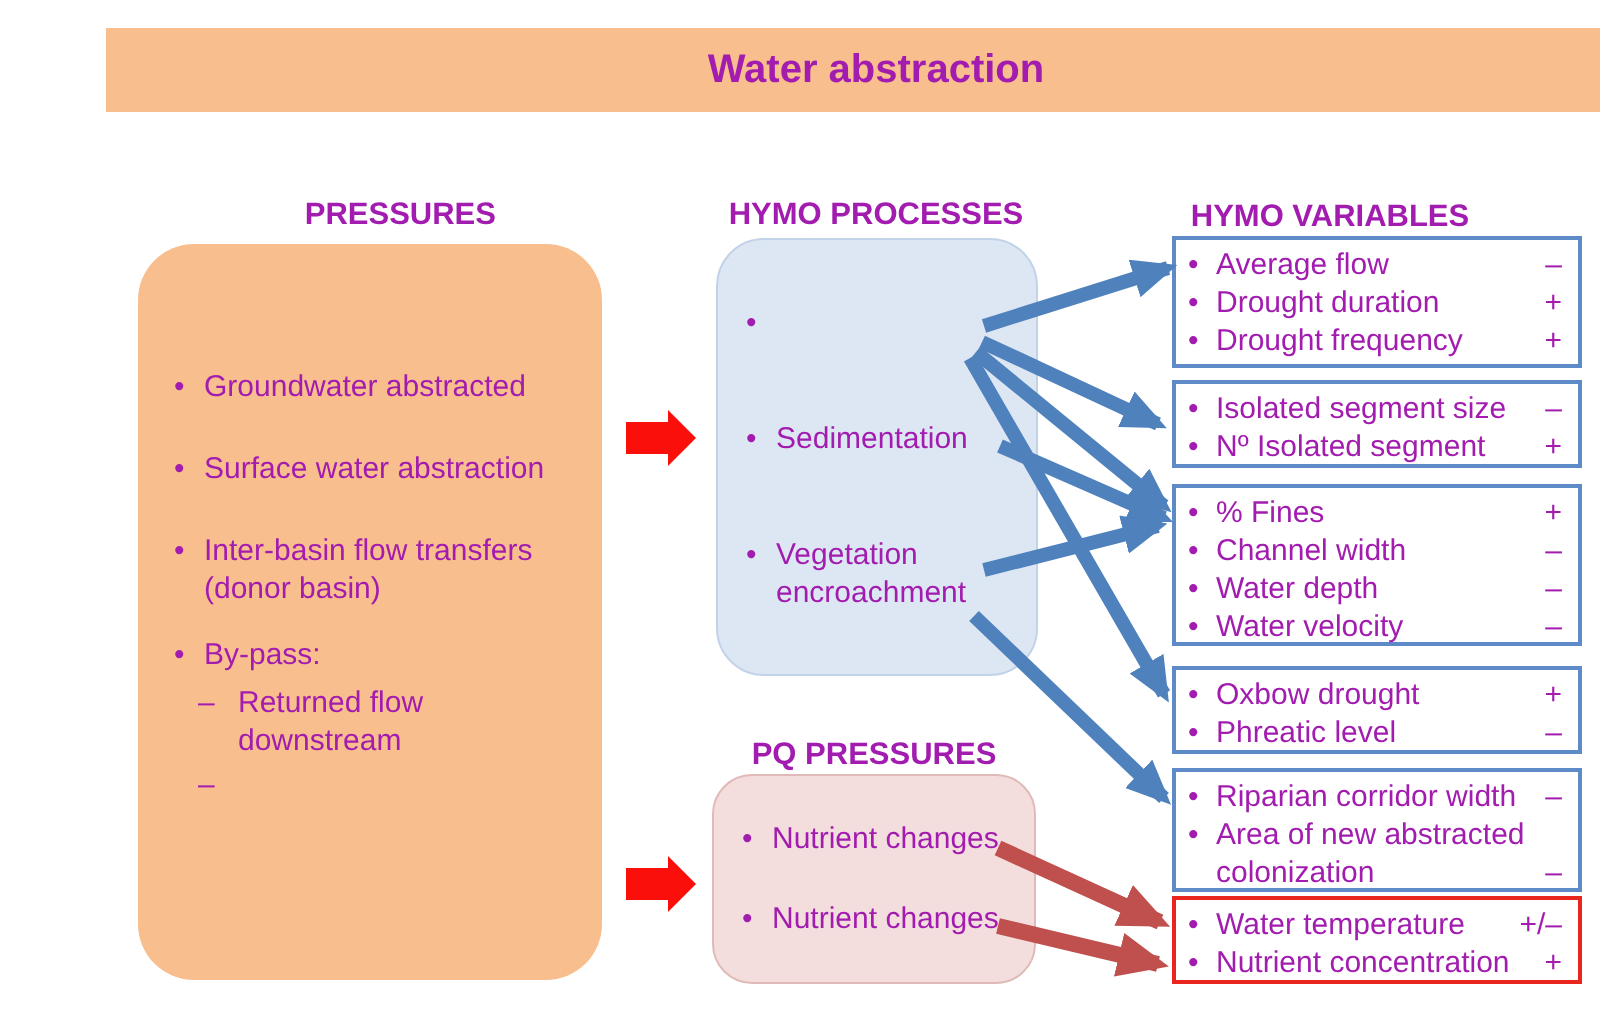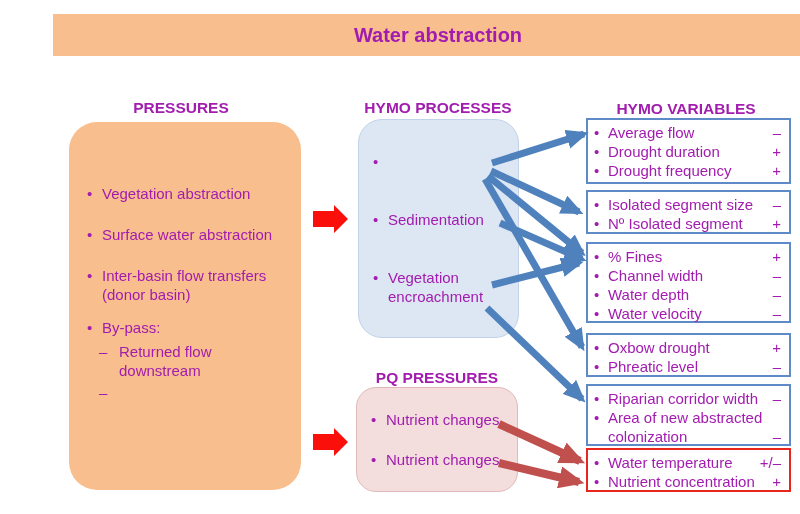--- a/index.html
+++ b/index.html
@@ -6,23 +6,23 @@
   #canvas{
     position:relative;width:800px;height:514px;background:#ffffff;
     font-family:"Liberation Sans",sans-serif;color:#a21caf;overflow:hidden;margin-left:36px;
   }
   .title-bar{
     position:absolute;left:17px;top:14px;width:770px;height:42px;
     background:#F8BE8D;display:flex;align-items:center;justify-content:center;
     font-size:20px;font-weight:bold;
   }
   .heading{position:absolute;font-size:15.5px;font-weight:bold;text-align:center;white-space:nowrap;}
-  #pressures-heading{left:45px;top:99px;width:200px;}
+  #pressures-heading{left:12px;top:99px;width:200px;text-align:right;}
   #hymo-heading{left:318px;top:99px;width:168px;}
-  #vars-heading{left:545px;top:100px;width:210px;}
+  #vars-heading{left:524px;top:100px;width:210px;}
   #pq-heading{left:318px;top:369px;width:166px;}
 
   .pressures-box{
     position:absolute;left:33px;top:122px;width:232px;height:368px;
     background:#F8BE8D;border-radius:28px;box-sizing:border-box;
     padding:62px 10px 0 18px;font-size:15px;line-height:19px;
   }
   .bullet{display:flex;margin-bottom:22px;}
   .bullet.tight{margin-bottom:14px;}
   .dot{flex:0 0 15px;}
@@ -63,21 +63,21 @@
 <div id="canvas">
 
   <div class="title-bar">
     <span>Water abstraction</span>
   </div>
 
   <div class="heading" id="pressures-heading">PRESSURES</div>
   <div class="pressures-box">
     <div class="bullet">
       <span class="dot">•</span>
-      <span class="txt">Vegetation abstraction</span>
+      <span class="txt">Groundwater abstracted</span>
     </div>
     <div class="bullet">
       <span class="dot">•</span>
       <span class="txt">Surface water abstraction</span>
     </div>
     <div class="bullet tight">
       <span class="dot">•</span>
       <span class="txt">Inter-basin flow transfers (donor basin)</span>
     </div>
     <div class="bullet tight" style="margin-bottom:5px">

